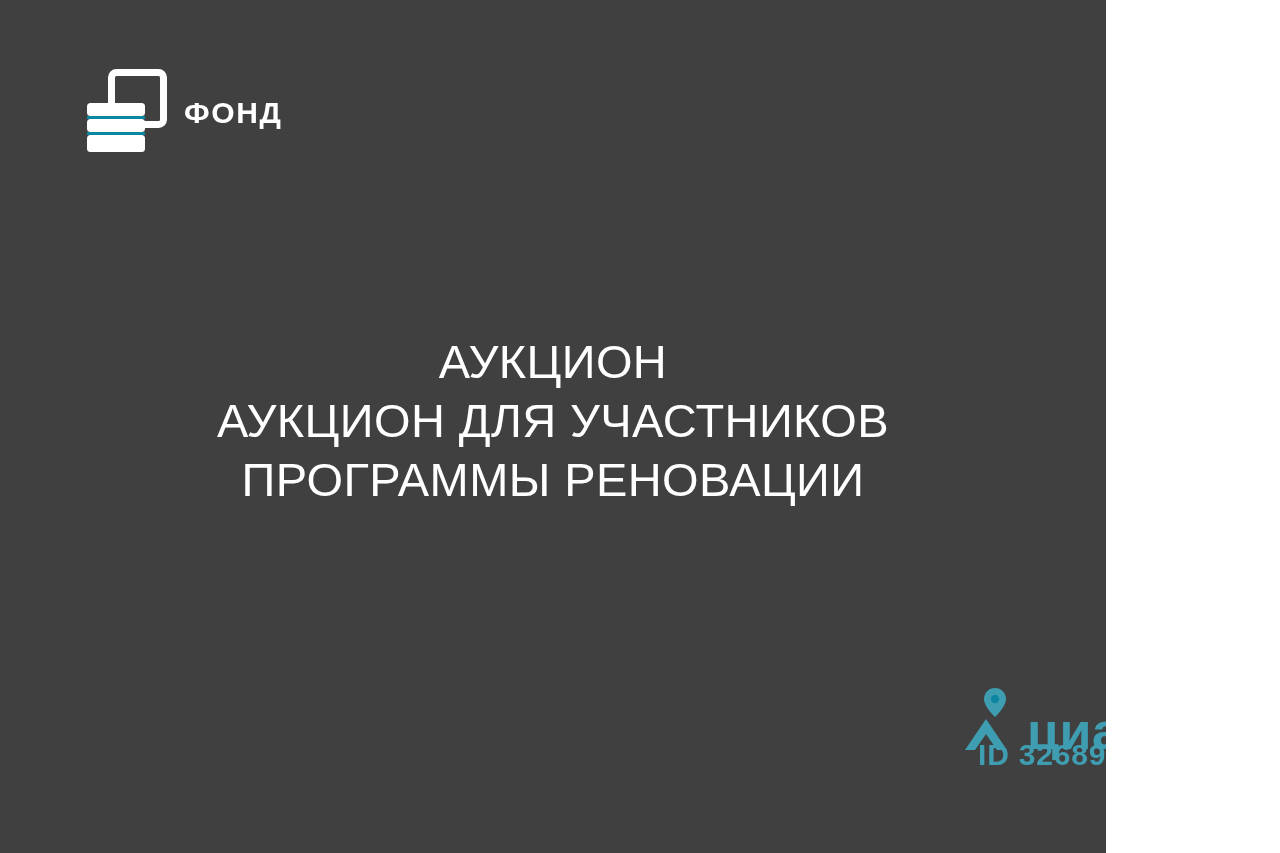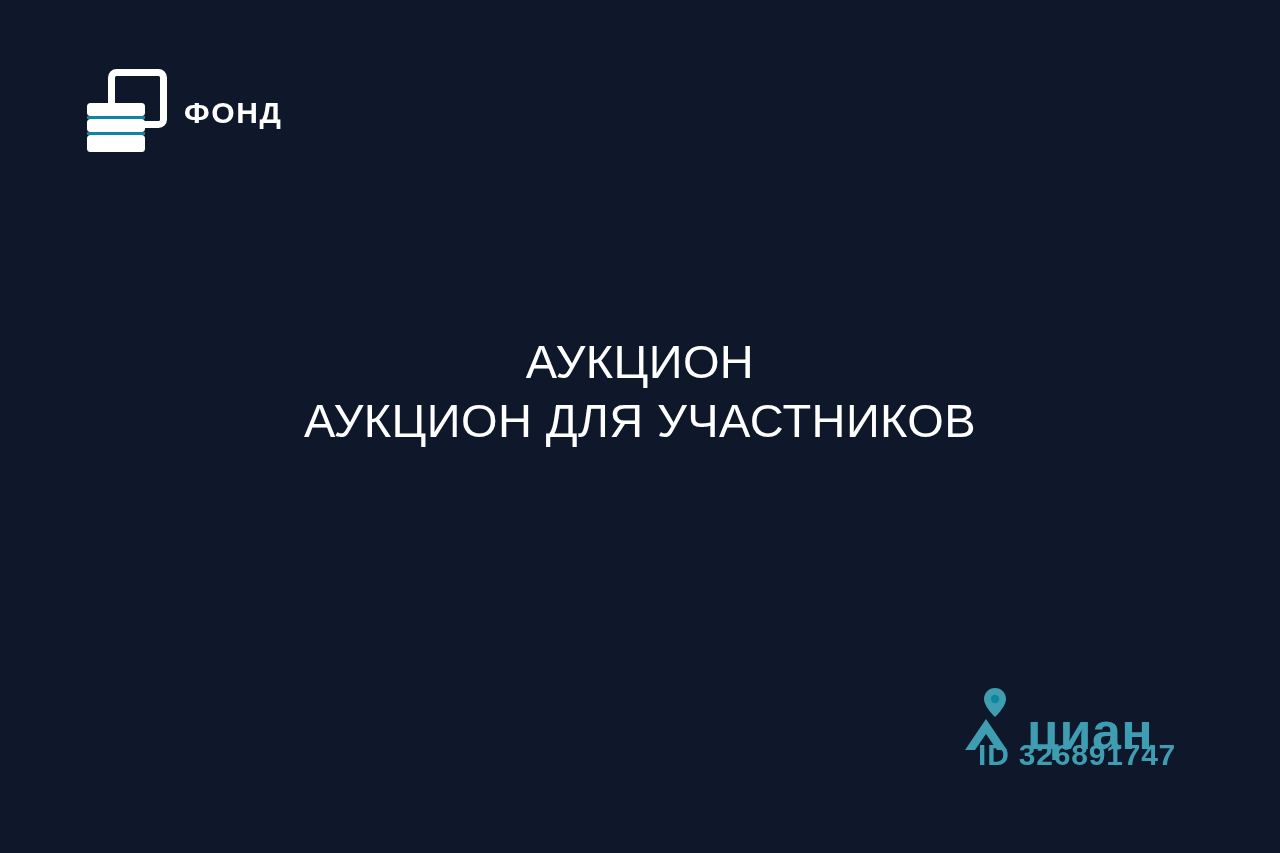--- a/index.html
+++ b/index.html
@@ -10,23 +10,23 @@
   body {
     width: 1280px;
     height: 853px;
     overflow: hidden;
     font-family: "Liberation Sans", "DejaVu Sans", sans-serif;
     -webkit-font-smoothing: antialiased;
   }
 
   #banner {
     position: relative;
-    width: 1280px;
+    width: 1106px;
     height: 853px;
-    background: #0f172a;
+    background: #404040;
     overflow: hidden;
   }
 
   
   #brand {
     position: absolute;
     left: 84px;
     top: 68px;
     display: flex;
     align-items: center;
@@ -144,20 +144,21 @@
 
     <div id="brand-wordmark">
       <span class="wm-line">ФОНД</span>
     </div>
 
   </div>
 
   <div id="headline">
     <span class="hl-line">АУКЦИОН</span>
     <span class="hl-line">АУКЦИОН ДЛЯ УЧАСТНИКОВ</span>
+    <span class="hl-line">ПРОГРАММЫ РЕНОВАЦИИ</span>
   </div>
 
   <div id="watermark">
 
     <div id="watermark-logo">
       <svg id="wm-icon" viewBox="0 0 58 66" aria-hidden="true">
 
         <path d="M32 2c-6.1 0-11 4.9-11 11 0 7.8 11 18 11 18s11-10.2 11-18c0-6.1-4.9-11-11-11z" fill="#3f9db1"></path>
         <circle cx="32" cy="13" r="4.2" fill="#0d87a0"></circle>
 

